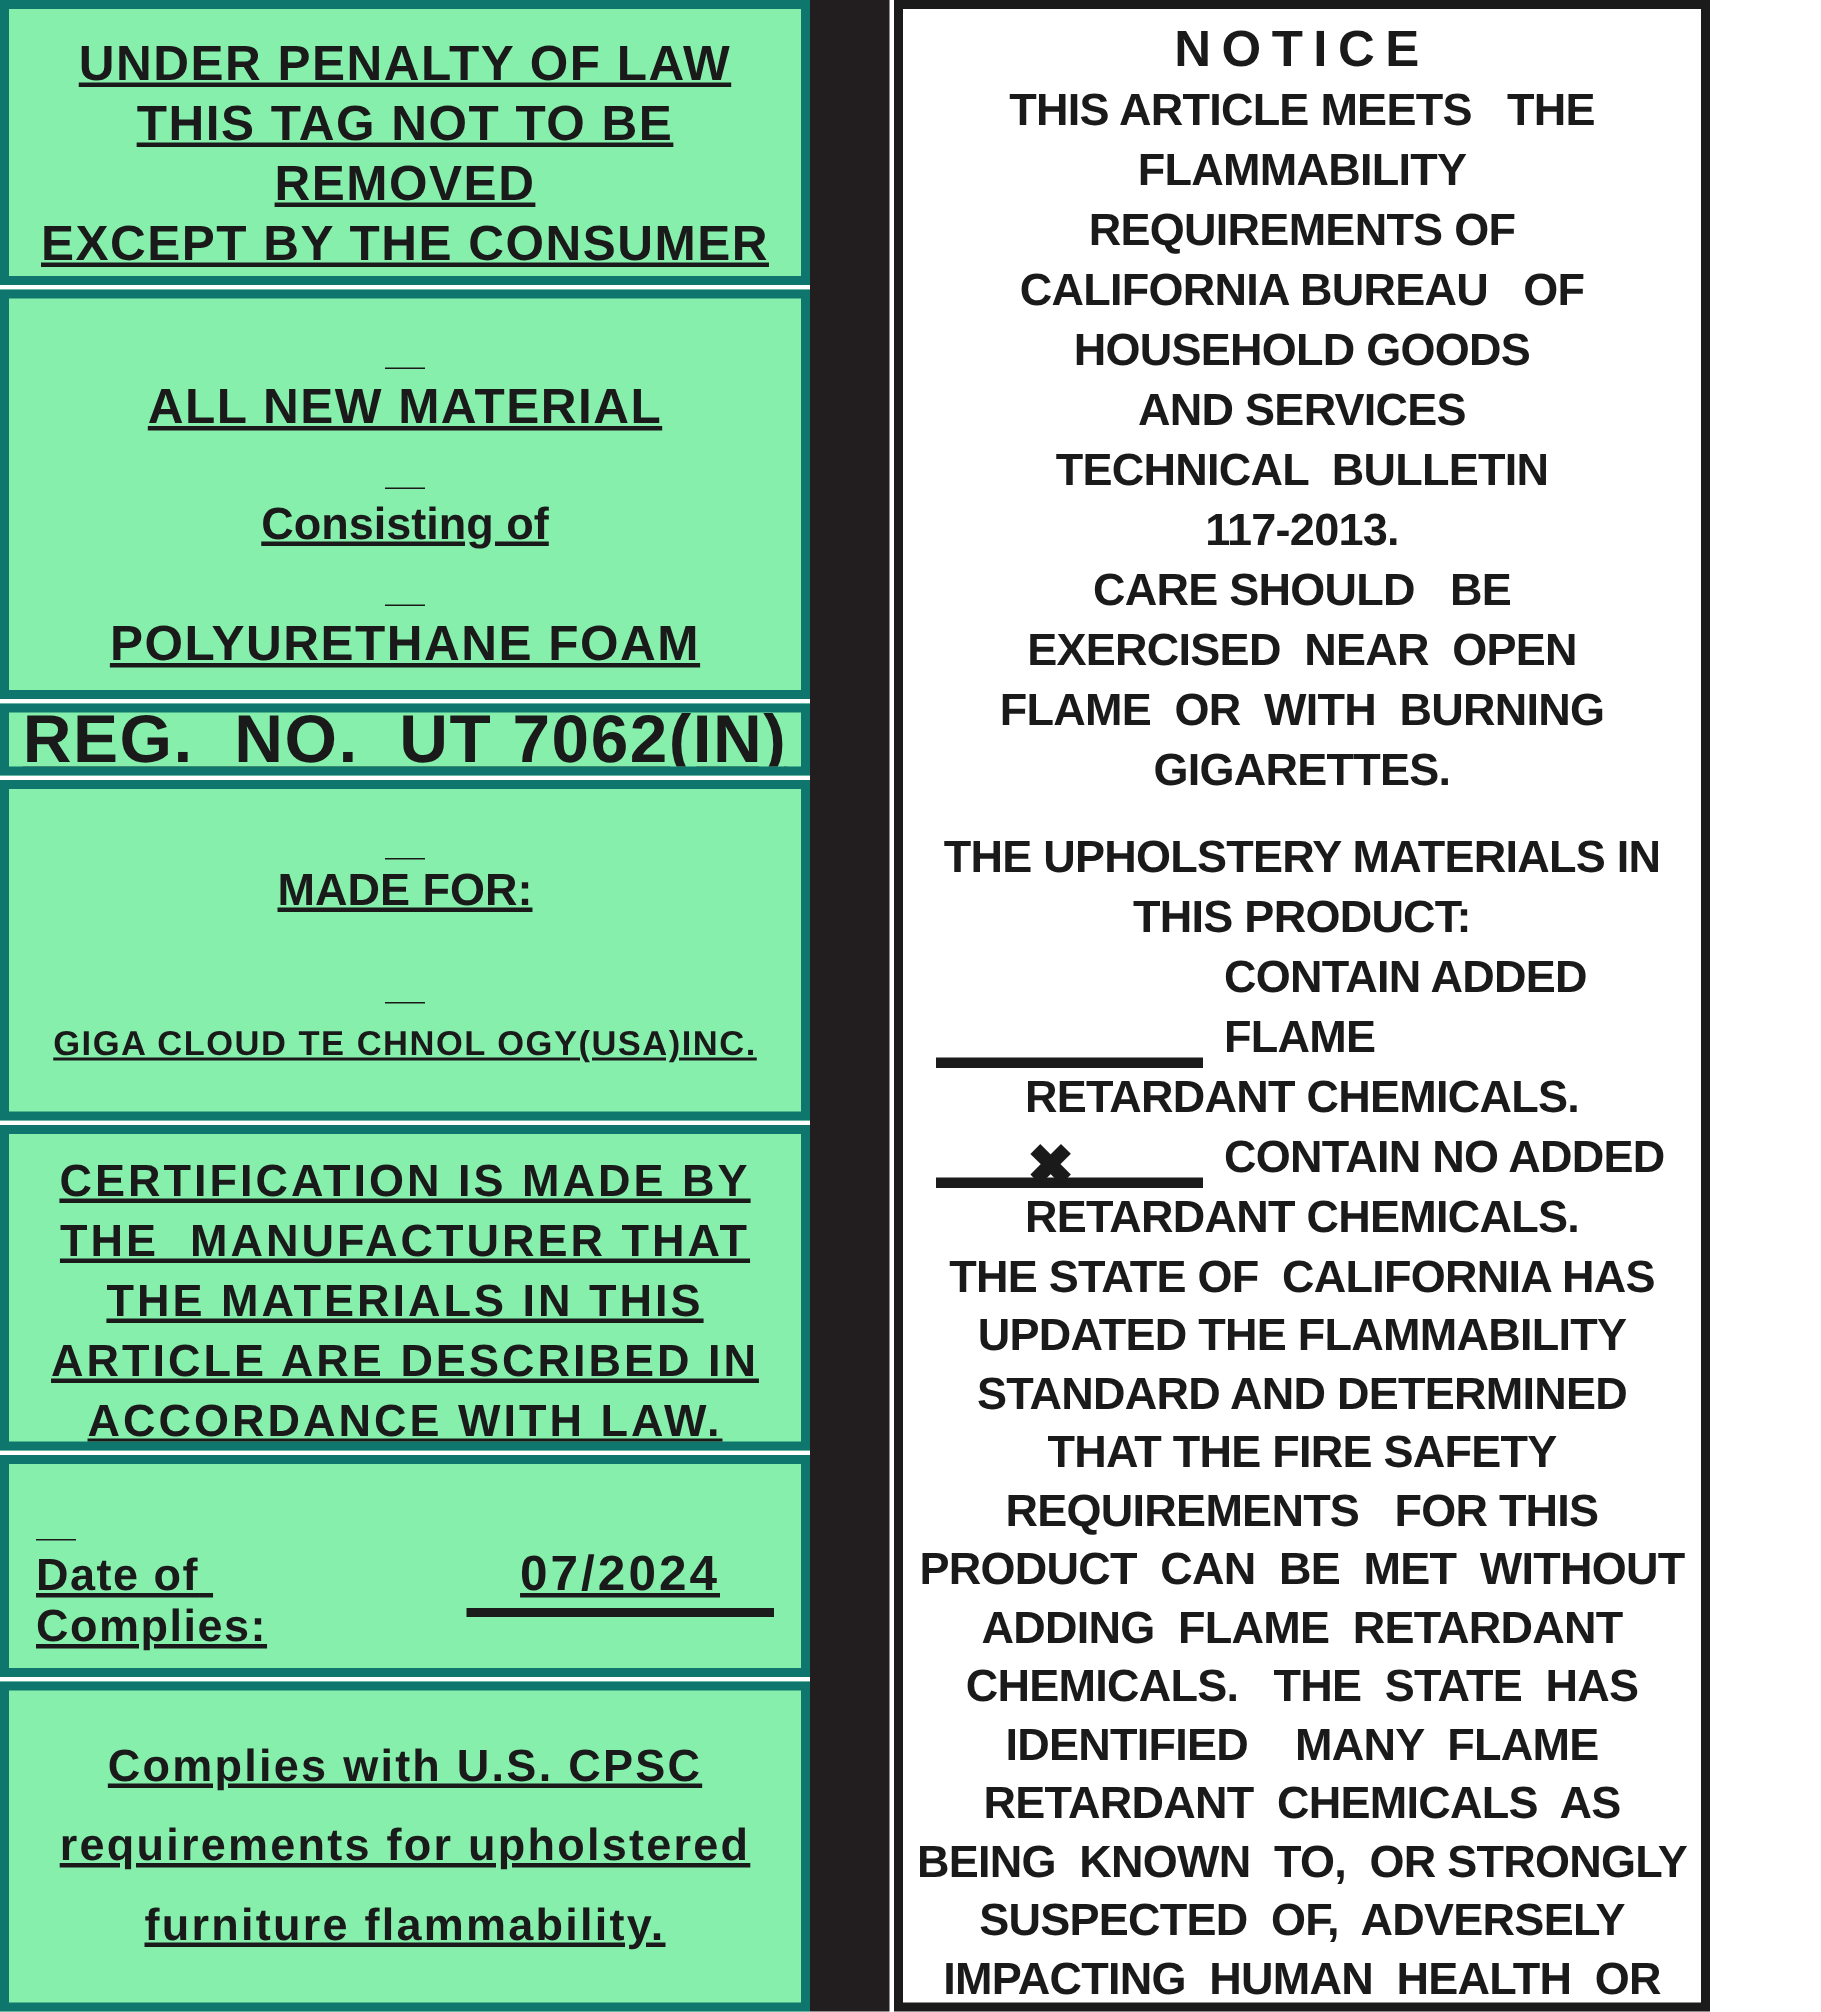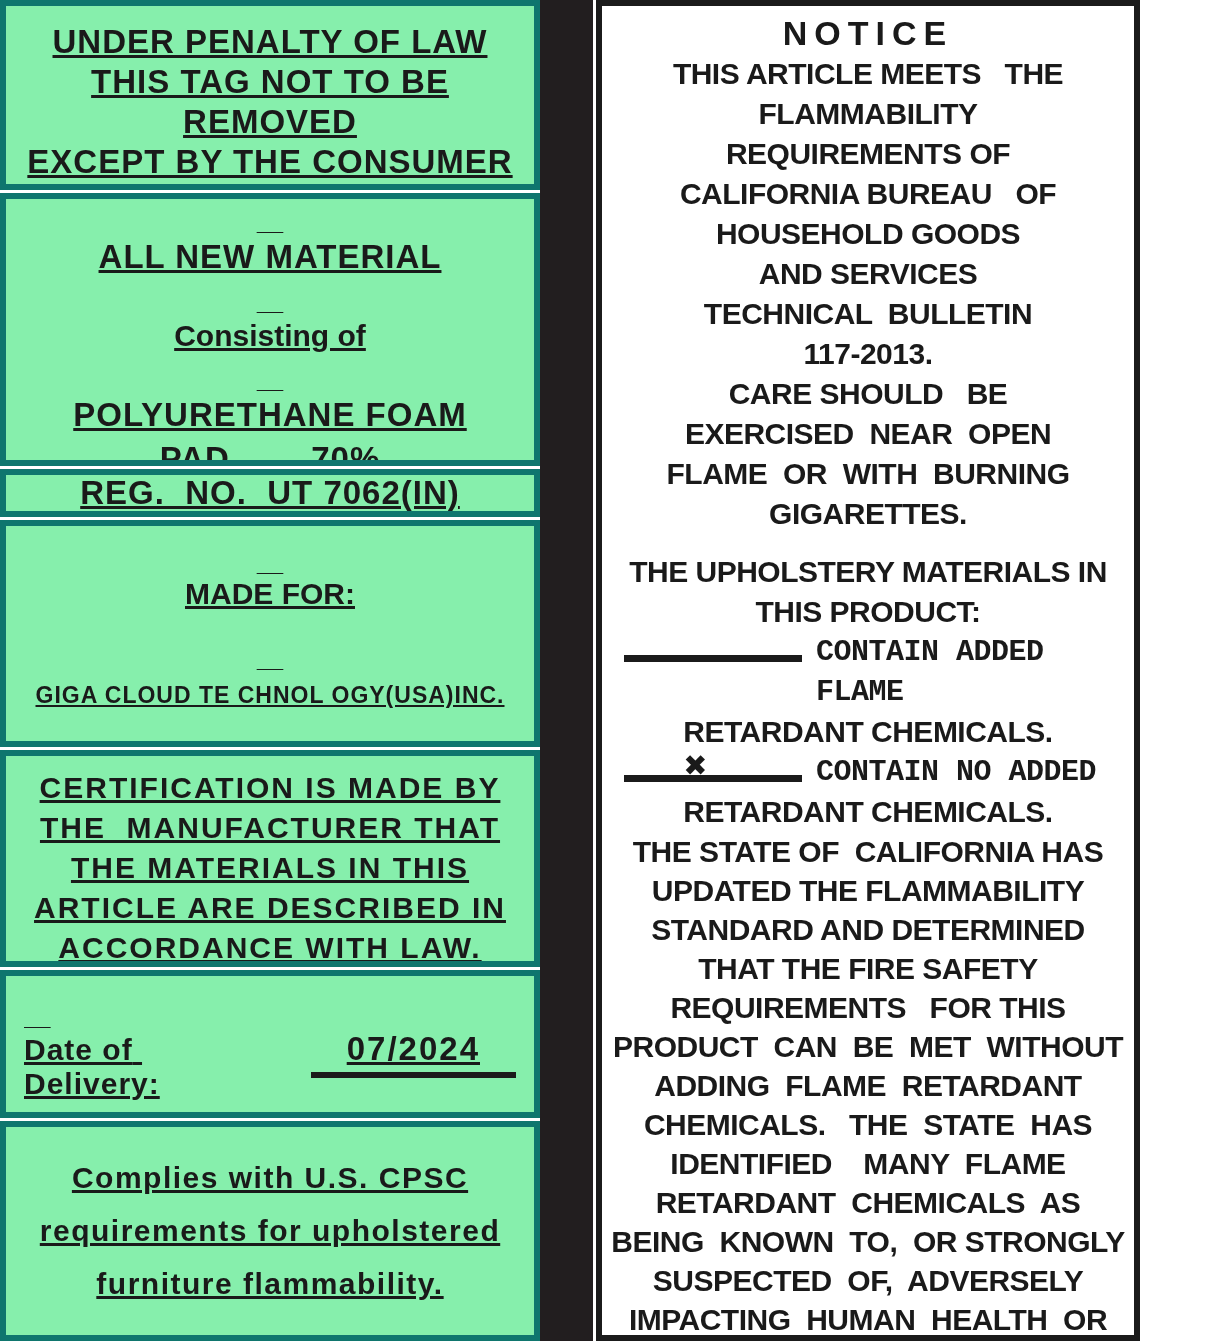--- a/index.html
+++ b/index.html
@@ -23,25 +23,25 @@
   .left-col {
     position: absolute; left: 0; top: 0; width: 540px; height: 1341px;
     display: flex; flex-direction: column; gap: 3px;
   }
   .lbox {
     border: 6px solid #0f766e; background: #86efac;
     text-align: center; font-weight: 700;
     white-space: pre-wrap; overflow: hidden; text-decoration: underline;
   }
   .box-penalty { height: 190px; font-size: 33px; line-height: 40px; letter-spacing: 1px; padding-top: 16px; }
-  .box-material { height: 273px; }
+  .box-material { height: 273px; padding-top: 14px; }
   .box-material .mat-title { font-size: 33px; line-height: 44px; letter-spacing: 1px; white-space: pre-wrap; }
   .box-material .mat-sub { font-size: 30px; line-height: 42px; white-space: pre-wrap; }
   .box-material .mat-lines { font-size: 33px; line-height: 44px; letter-spacing: 1px; white-space: pre-wrap; }
-  .box-reg { height: 48px; font-size: 33px; line-height: 36px; letter-spacing: 1px; display: flex; align-items: center; justify-content: center; }
+  .box-reg { height: 48px; font-size: 45px; line-height: 36px; letter-spacing: 1px; display: flex; align-items: center; justify-content: center; }
   .box-cert { height: 217px; font-size: 30px; line-height: 40px; letter-spacing: 2px; padding-top: 12px; }
   .box-madefor { height: 227px; padding-top: 14px; }
   .made-for-label { font-size: 30px; line-height: 36px; margin-bottom: 24px; white-space: pre-wrap; }
   .made-for-company { font-size: 23px; line-height: 46px; letter-spacing: 1px; white-space: pre-wrap; }
   .box-delivery { height: 148px; text-align: left; padding: 18px 18px 0 18px; }
   .delivery-row { display: flex; align-items: baseline; }
   .delivery-label { font-size: 30px; letter-spacing: 1px; white-space: pre-wrap; }
   .delivery-value {
     font-size: 33px; letter-spacing: 2px; margin-left: 56px;
     border-bottom: 6px solid #1b1b1b; padding: 0 36px 4px 36px;
@@ -53,23 +53,23 @@
   .right-col {
     position: absolute; left: 596px; top: 0; width: 544px; height: 1341px;
     border: 6px solid #1b1b1b; background: #fff;
     text-align: center; font-weight: 700;
     padding: 6px 8px 0 8px; overflow: hidden;
   }
   .notice-title { font-size: 34px; line-height: 42px; letter-spacing: 7px; white-space: pre-wrap; }
   .r-para1 { font-size: 30px; line-height: 40px; letter-spacing: -0.5px; white-space: pre-wrap; }
   .r-uphol { font-size: 30px; line-height: 40px; letter-spacing: -0.5px; white-space: pre-wrap; margin-top: 18px; }
   .opt-row {
-    display: flex; align-items: flex-start; justify-content: flex-start;
+    display: flex; align-items: flex-end; justify-content: flex-start;
     font-size: 30px; line-height: 40px; letter-spacing: -0.5px;
-    padding-left: 14px; text-align: left; font-family: Liberation Mono, monospace;
+    padding-left: 14px; text-align: left;
   }
   .blank-line {
     display: inline-block; width: 178px; height: 30px;
     border-bottom: 7px solid #1b1b1b; position: relative;
     margin-right: 14px; flex: 0 0 auto;
   }
   .x-mark {
     position: absolute; left: 34%; bottom: -12px;
     font-size: 38px; font-weight: 700; color: #1a1a1a; line-height: 1;
   }
@@ -110,21 +110,21 @@
     </div>
 
     <div class="lbox box-cert">CERTIFICATION IS MADE BY
 THE  MANUFACTURER THAT
 THE MATERIALS IN THIS
 ARTICLE ARE DESCRIBED IN
 ACCORDANCE WITH LAW.</div>
 
     <div class="lbox box-delivery">
       <div class="delivery-row">
-        <span class="delivery-label">Date of Delivery:</span>
+        <span class="delivery-label">Date of Complies:</span>
         <span class="delivery-value">07/2024</span>
       </div>
       
     </div>
 
     <div class="lbox box-cpsc">Complies with U.S. CPSC
 requirements for upholstered
 furniture flammability.</div>
 
   </div>

